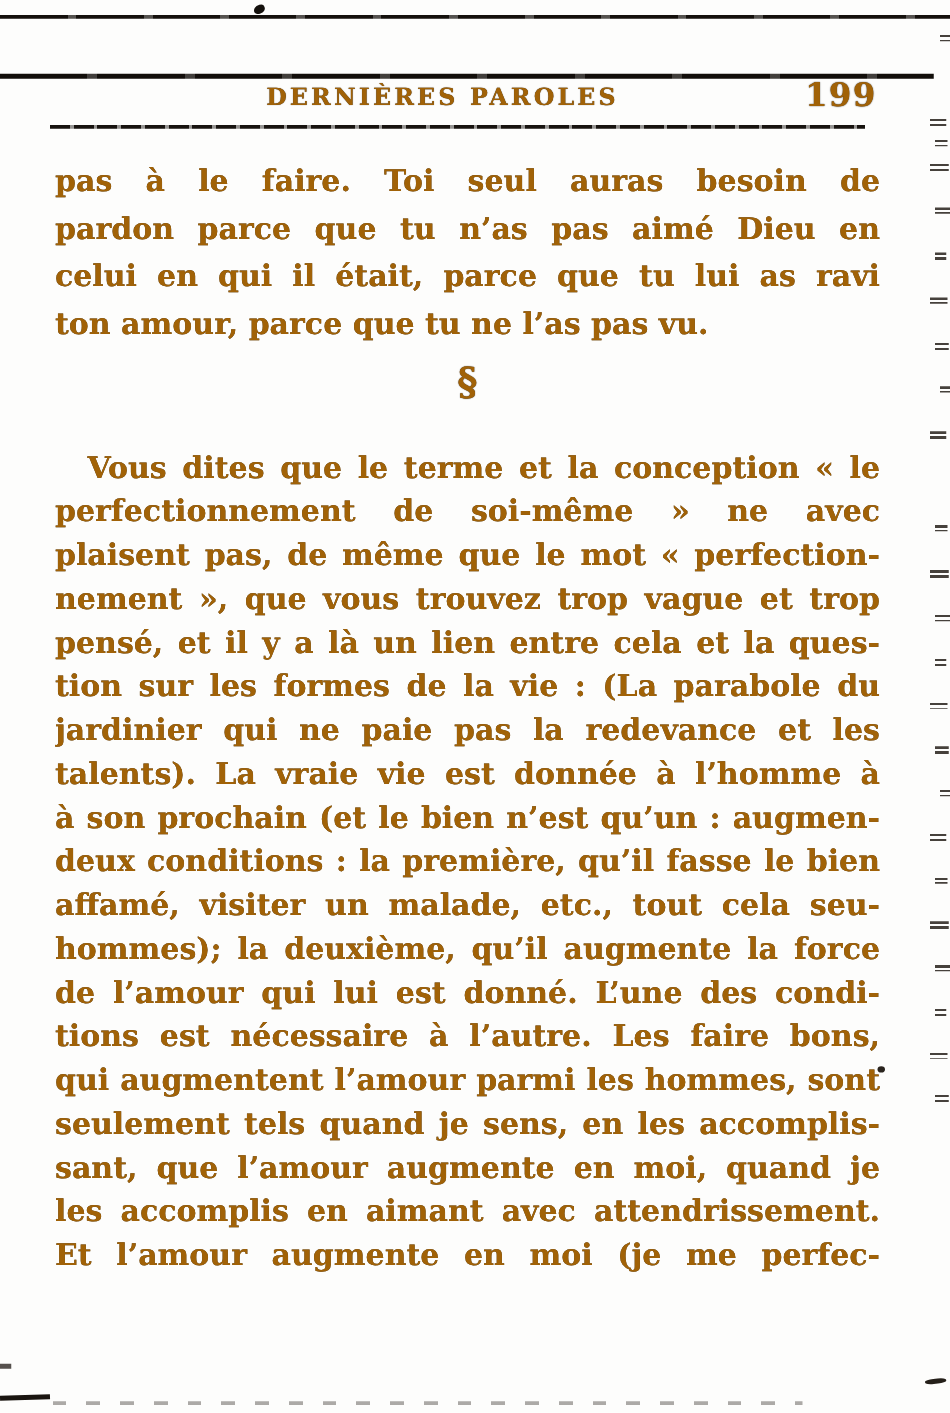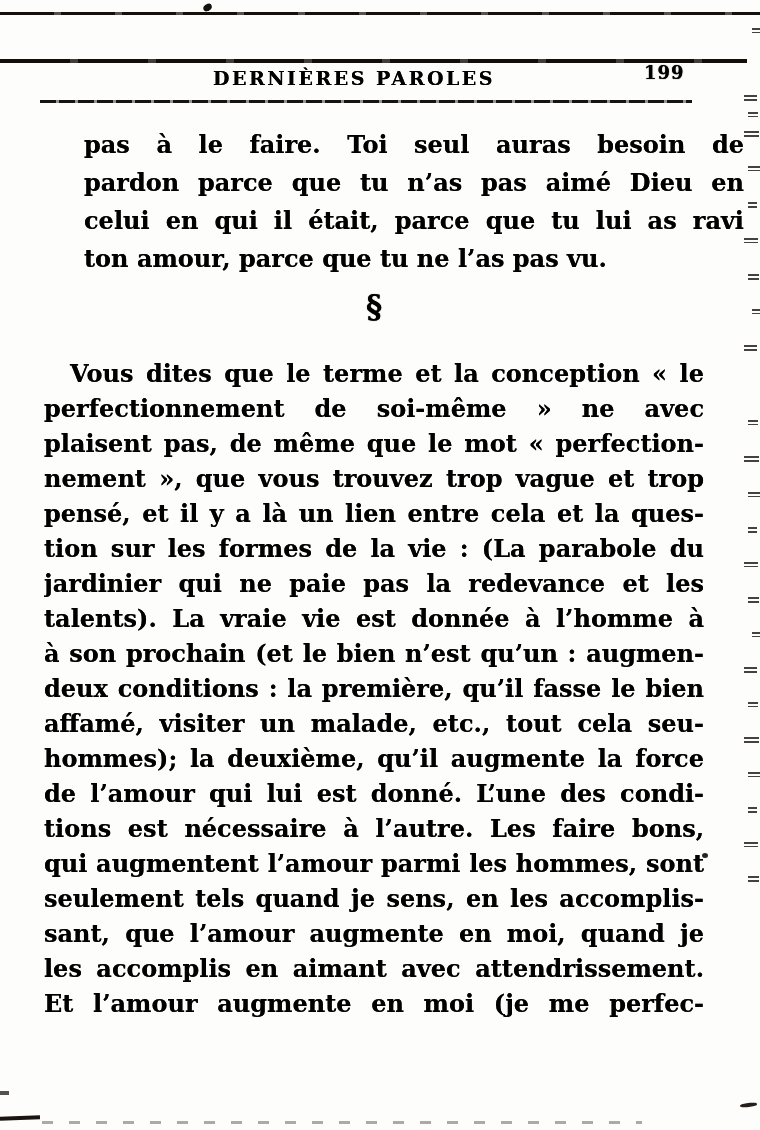--- a/index.html
+++ b/index.html
@@ -61,31 +61,31 @@
   
   .header-title {
     position: absolute; top: 67px; left: 44px; width: 620px;
     text-align: center;
     font-size: 19px; font-weight: 700; letter-spacing: 2.5px;
     text-shadow: 0 0 0.6px #1b1612;
     white-space: nowrap;
   }
   .page-number {
     position: absolute; top: 62px; left: 644px;
-    font-size: 18px; font-weight: 700; letter-spacing: 1px;
+    font-size: 26px; font-weight: 700; letter-spacing: 1px;
     text-shadow: 0 0 1px #1b1612;
   }
 
   
   .para {
     position: absolute; left: 44px; width: 660px;
     font-size: 24px; font-weight: 700;
     text-shadow: 0 0 0.5px rgba(27,22,18,.85);
   }
-  .para1 { top: 126px; line-height: 38px; margin-left: 40px; }
+  .para1 { top: 126px; line-height: 38px; }
   .para2 { top: 356px; line-height: 35px; }
   .line {
     text-align: justify;
     -moz-text-align-last: justify;
     text-align-last: justify;
     overflow: hidden; white-space: nowrap;
   }
   .line.indent { text-indent: 26px; }
   .line.no-just { text-align-last: left; -moz-text-align-last: left; }
 
@@ -105,21 +105,21 @@
   .margin-mark-low {
     position: absolute; left: 740px; top: 1103px;
     width: 17px; height: 4px;
     background: #241f19; border-radius: 40%;
     transform: rotate(-6deg);
   }
 </style>
 </head>
 <body>
 
-<div class="page" style="background: rgb(253, 253, 252); color: #000000;">
+<div class="page" style="background: rgb(253, 253, 252); color: #a16207;">
 
   <div class="ink-dot-top"></div>
   <div class="rule rule-top"></div>
   <div class="rule rule-mid"></div>
 
   <div class="header-title">DERNIÈRES PAROLES</div>
   <div class="page-number">199</div>
   <div class="rule rule-sub"></div>
 
   <div class="para para1">

